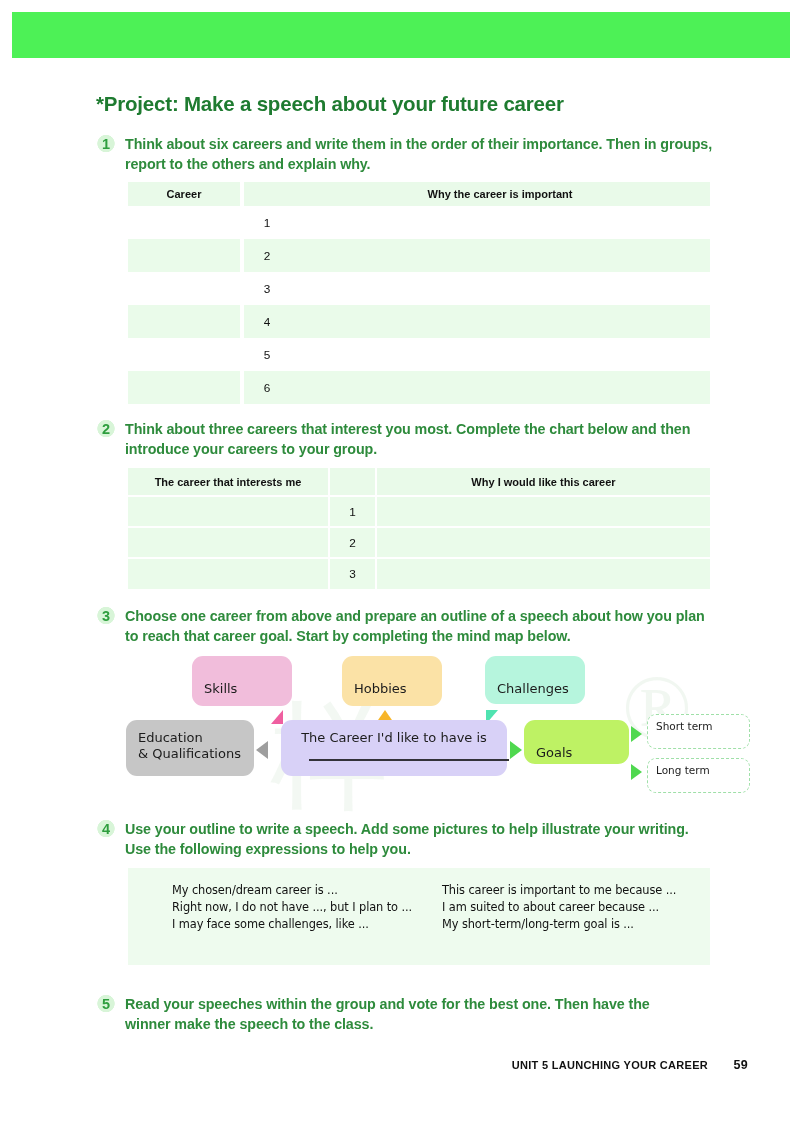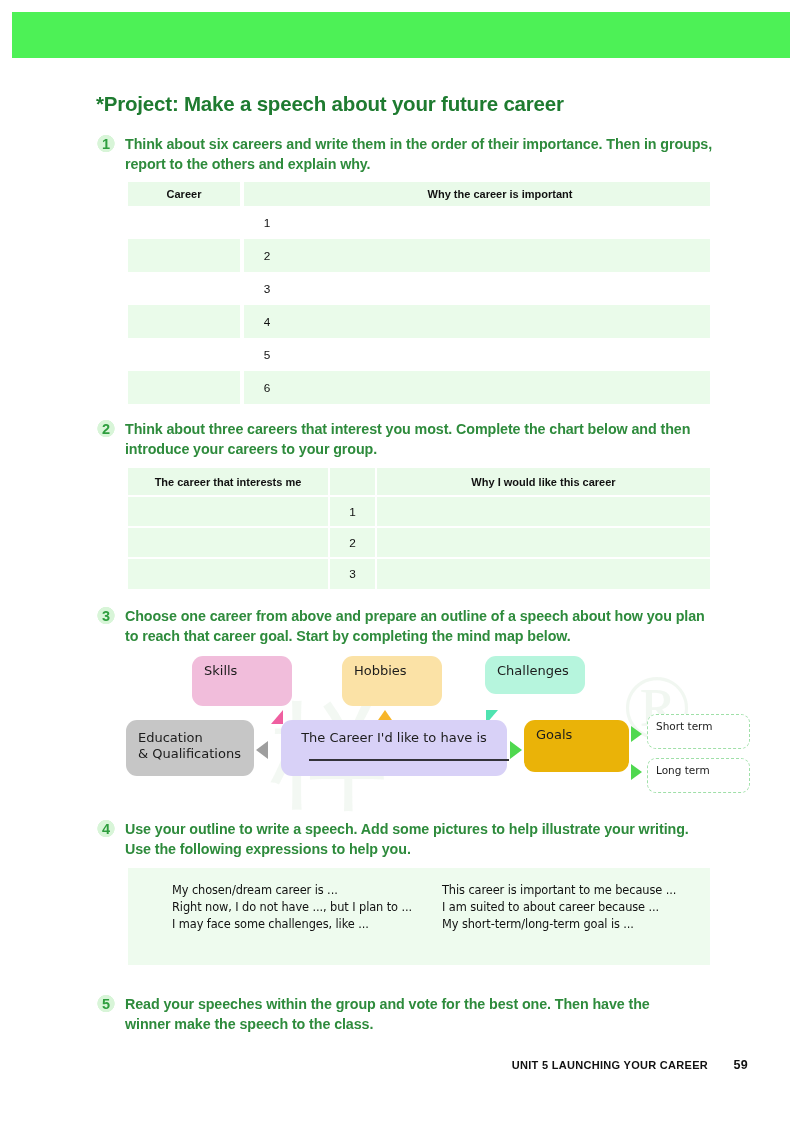--- a/index.html
+++ b/index.html
@@ -123,21 +123,21 @@
     color: rgba(150,190,150,0.11);
     font-family: "Liberation Serif", serif;
     pointer-events: none;
     user-select: none;
   }
   .mm-box {
     position: absolute;
     border-radius: 11px;
     font-size: 13px;
     color: #1c1c1c;
-    padding: 7px 0 0 12px;
+    padding: 25px 0 0 12px;
     box-sizing: border-box;
     font-family: "DejaVu Sans", sans-serif;
     line-height: 16px;
   }
   .mm-tri {
     position: absolute;
     width: 0; height: 0;
   }
   .dash-box {
     position: absolute;
@@ -294,38 +294,38 @@
   <div class="mm-box" id="mm-skills" style="left:72px; top:8px; width:100px; height:50px; background:#f1bddb;">
     <span>Skills</span>
   </div>
   <div class="mm-tri" id="tri-skills" style="left:151px; top:62px; border-left:12px solid transparent; border-bottom:14px solid #ef5fa0;"></div>
 
   <div class="mm-box" id="mm-hobbies" style="left:222px; top:8px; width:100px; height:50px; background:#fbe2a6;">
     <span>Hobbies</span>
   </div>
   <div class="mm-tri" id="tri-hobbies" style="left:256px; top:62px; border-left:9px solid transparent; border-right:9px solid transparent; border-bottom:13px solid #f7b529;"></div>
 
-  <div class="mm-box" id="mm-challenges" style="left:365px; top:8px; width:100px; height:38px; background:#b6f5dd;">
+  <div class="mm-box" id="mm-challenges" style="left:365px; top:8px; width:100px; height:48px; background:#b6f5dd;">
     <span>Challenges</span>
   </div>
   <div class="mm-tri" id="tri-challenges" style="left:366px; top:62px; border-right:12px solid transparent; border-top:14px solid #4fe3b0;"></div>
 
   <div class="mm-box" id="mm-education" style="left:6px; top:72px; width:128px; height:56px; background:#c6c6c6; padding-top:10px;">
     <div>Education</div>
     <div>&amp; Qualifications</div>
   </div>
   <div class="mm-tri" id="tri-education" style="left:136px; top:93px; border-top:9px solid transparent; border-bottom:9px solid transparent; border-right:12px solid #9e9e9e;"></div>
 
   <div class="mm-box" id="mm-center" style="left:161px; top:72px; width:226px; height:56px; background:#d8d1f7; text-align:center; padding:10px 0 0 0;">
     <span>The Career I'd like to have is</span>
     <div class="center-line"></div>
   </div>
   <div class="mm-tri" id="tri-center-goals" style="left:390px; top:93px; border-top:9px solid transparent; border-bottom:9px solid transparent; border-left:12px solid #4fd84f;"></div>
 
-  <div class="mm-box" id="mm-goals" style="left:404px; top:72px; width:105px; height:52px; background:#eab308;">
+  <div class="mm-box" id="mm-goals" style="left:404px; top:72px; width:105px; height:44px; background:#bef264;">
     <span>Goals</span>
   </div>
   <div class="mm-tri" id="tri-goals-short" style="left:511px; top:78px; border-top:8px solid transparent; border-bottom:8px solid transparent; border-left:11px solid #4fd84f;"></div>
   <div class="mm-tri" id="tri-goals-long" style="left:511px; top:116px; border-top:8px solid transparent; border-bottom:8px solid transparent; border-left:11px solid #4fd84f;"></div>
 
   <div class="dash-box" id="mm-short-term" style="left:527px; top:66px; width:103px; height:35px;">
     <span>Short term</span>
   </div>
   <div class="dash-box" id="mm-long-term" style="left:527px; top:110px; width:103px; height:35px;">
     <span>Long term</span>

